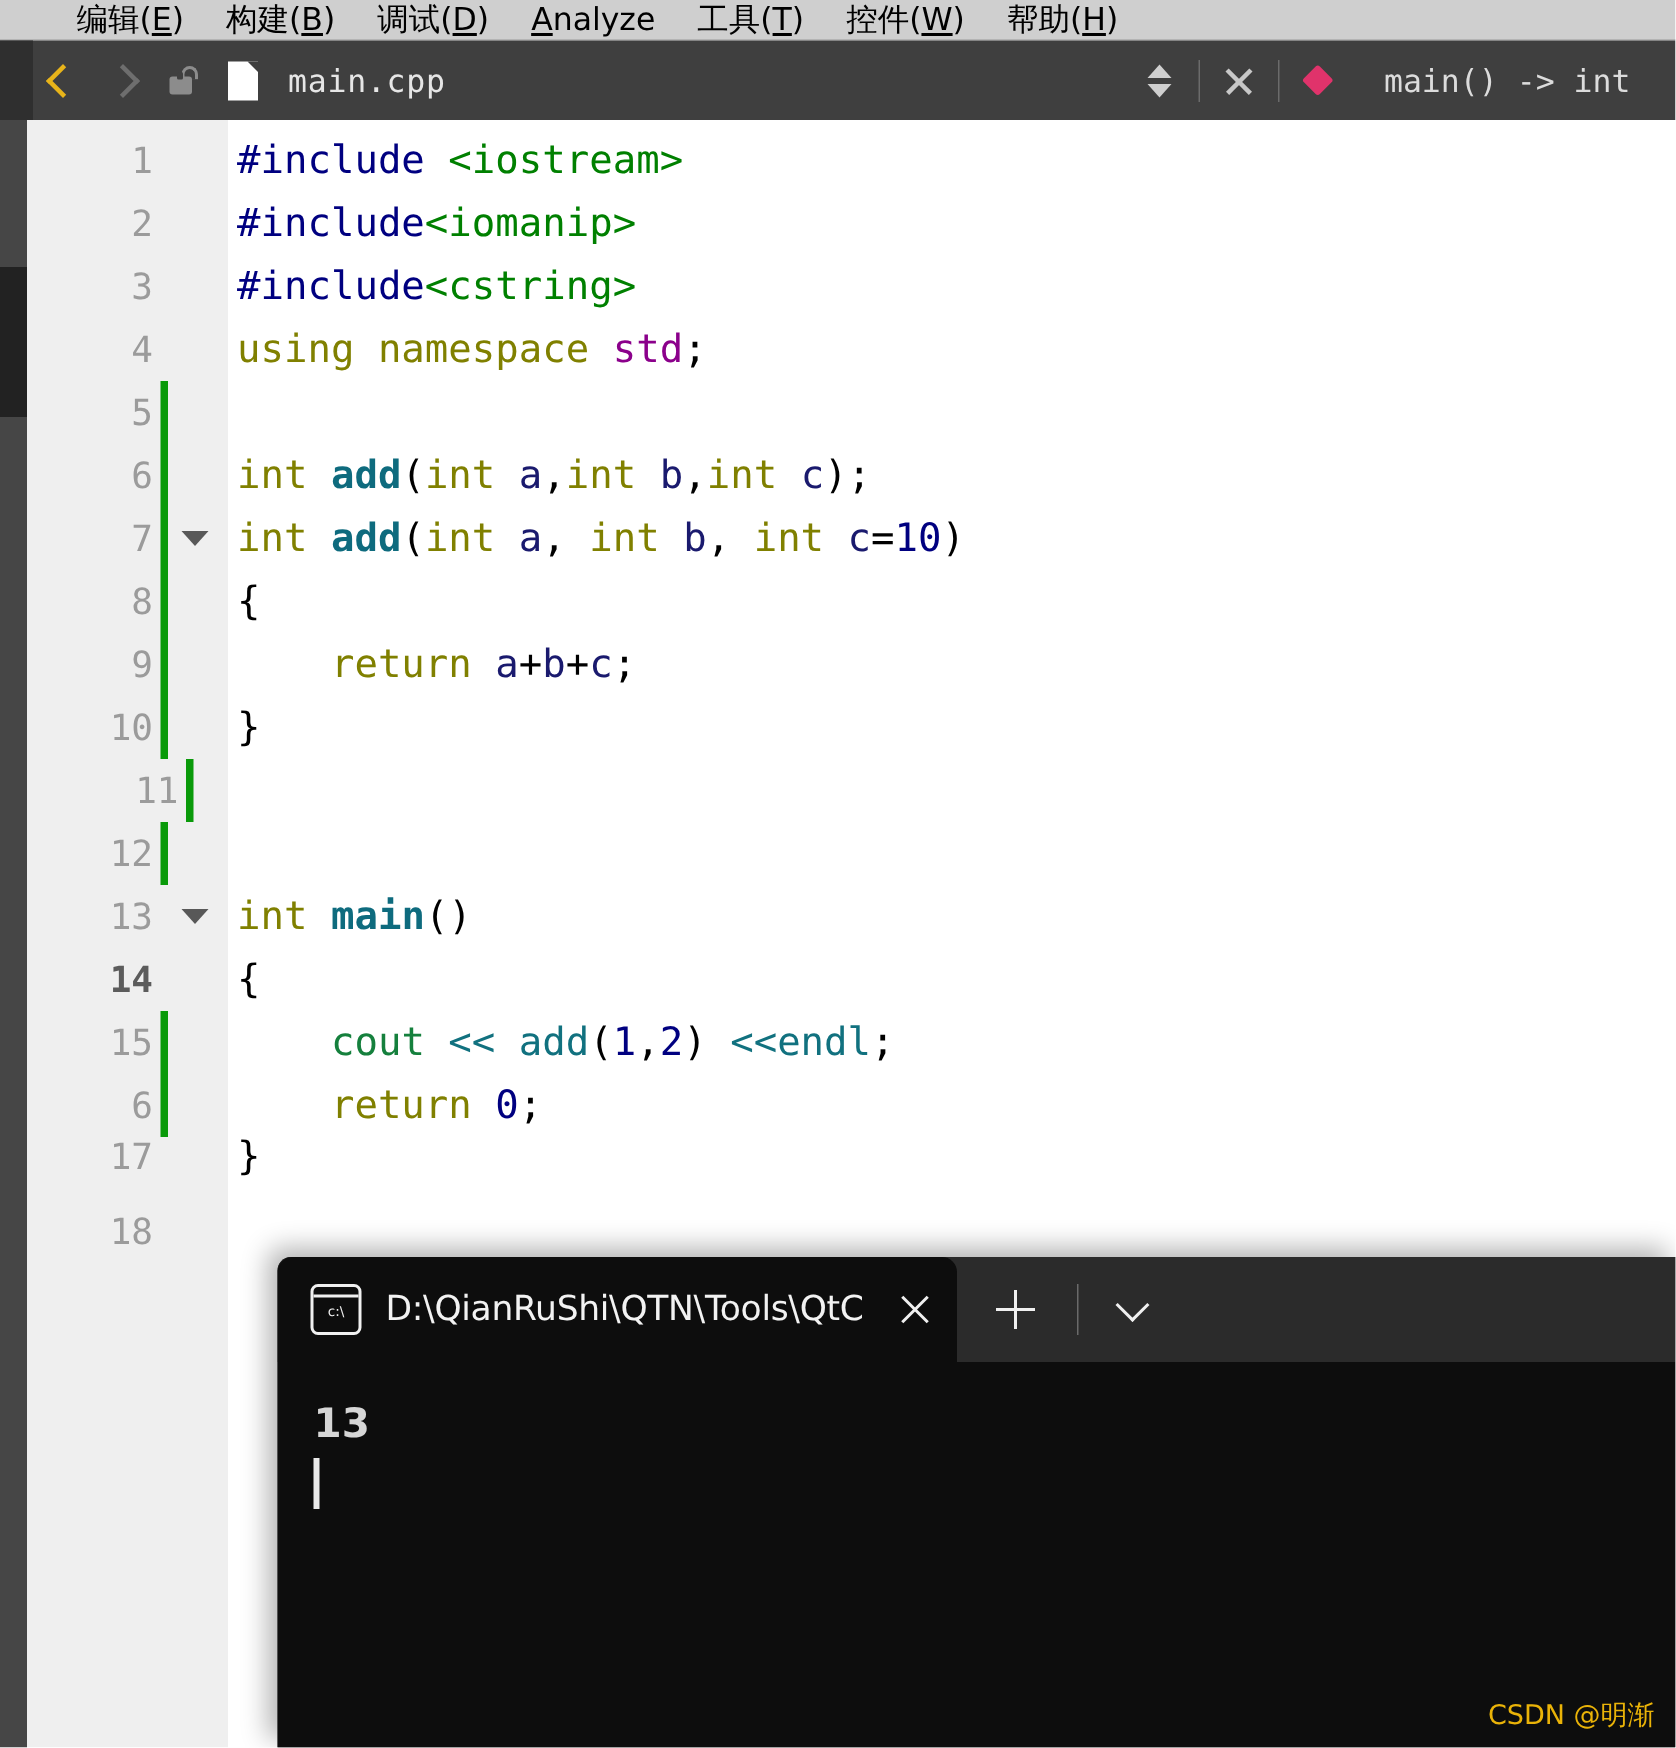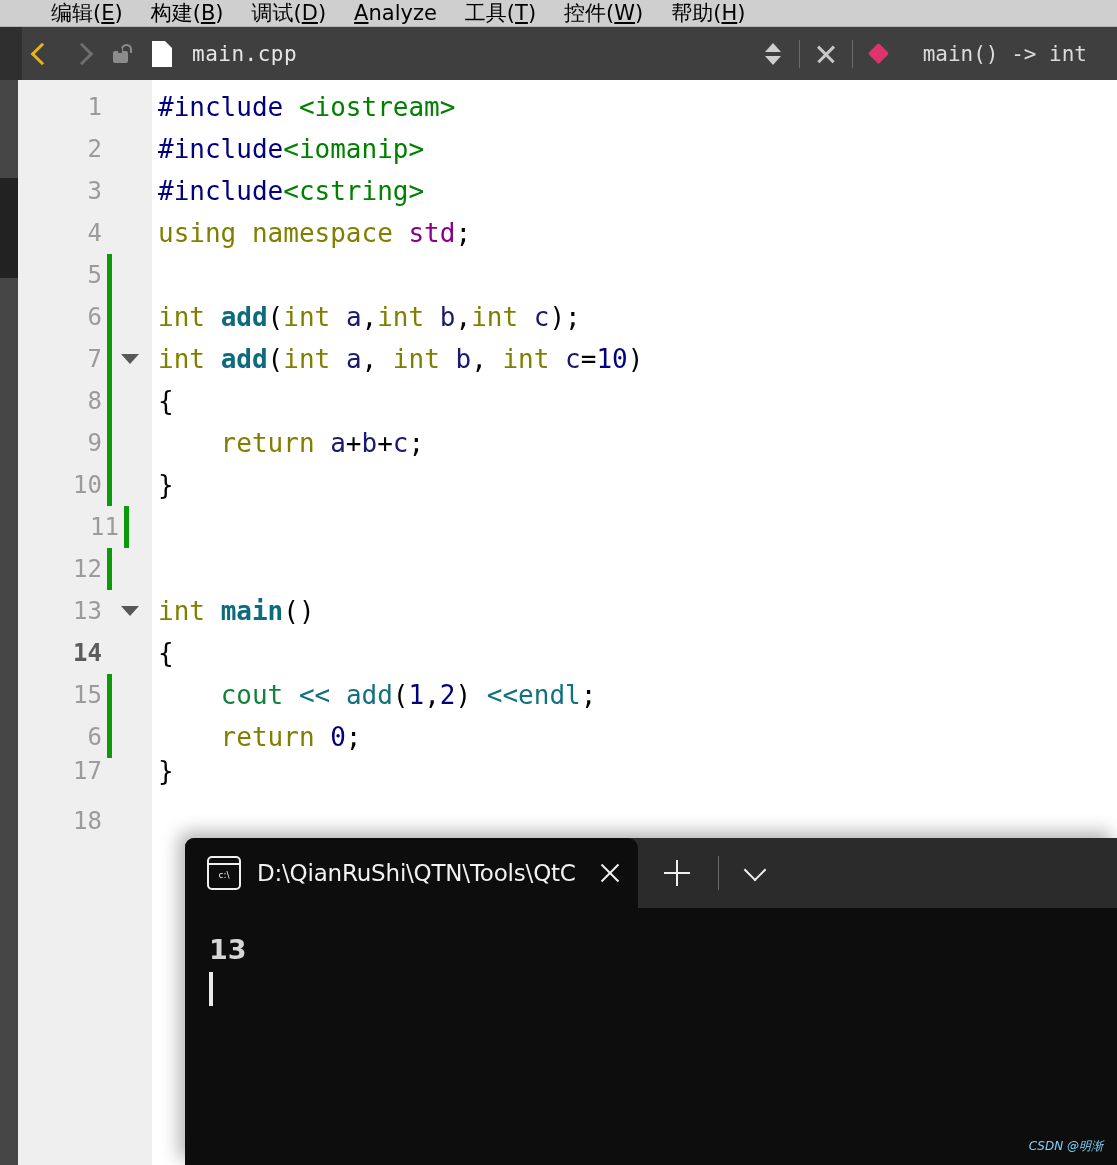--- a/index.html
+++ b/index.html
@@ -335,25 +335,24 @@
     line-height: 1.05;
   }
   #term-cursor {
     width: 4px; height: 34px;
     background: #eaeaea;
     margin-top: 8px;
   }
   #watermark {
     position: absolute;
     right: 14px; bottom: 10px;
-    color: #7dd3fc;
+    color: #eab308;
     font-family: "DejaVu Sans", sans-serif;
-    font-size: 12px;
+    font-size: 18px;
     white-space: nowrap;
-    font-style: italic;
   }
 </style>
 </head>
 <body>
 
 <div id="menubar">
     <div class="menu-item">编辑(<span class="acc">E</span>)</div>
     <div class="menu-item">构建(<span class="acc">B</span>)</div>
     <div class="menu-item">调试(<span class="acc">D</span>)</div>
     <div class="menu-item"><span class="acc">A</span>nalyze</div>

